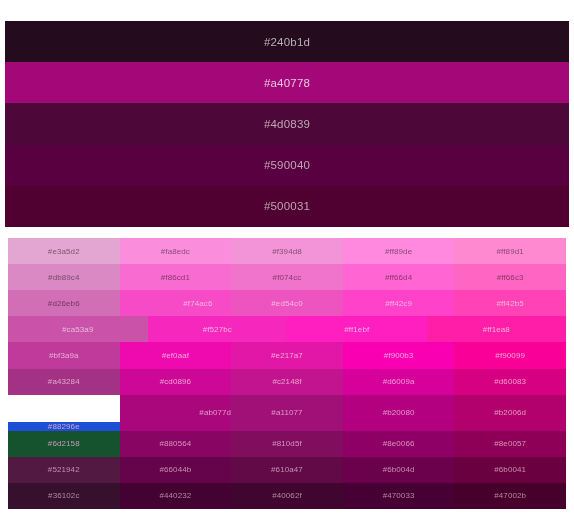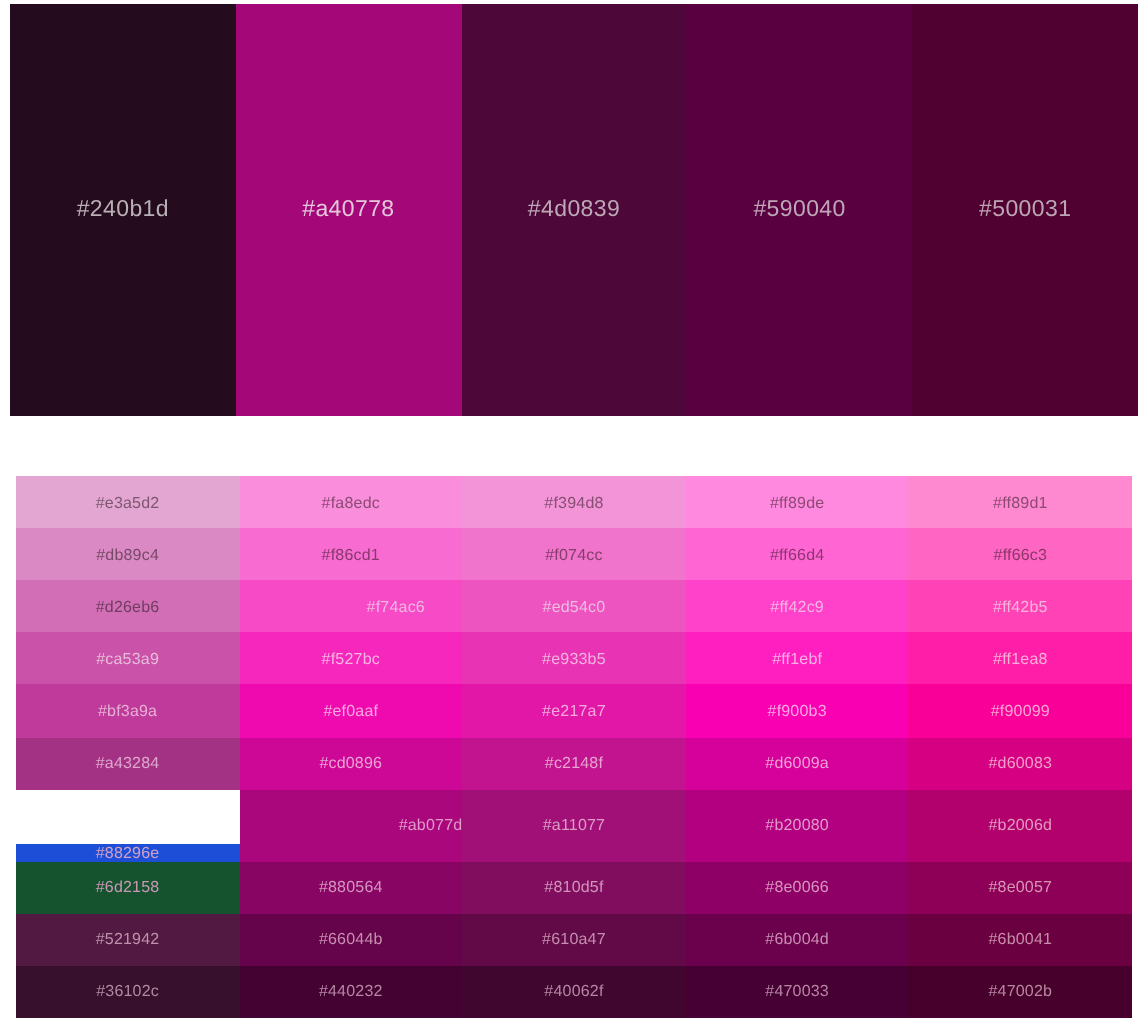--- a/index.html
+++ b/index.html
@@ -18,24 +18,25 @@
     position: relative;
     width: 574px;
     height: 514px;
     background: #ffffff;
   }
 
   
   #banner {
     position: absolute;
     left: 5px;
-    top: 2px;
+    top: 21px;
     width: 564px;
     height: 206px;
     display: flex;
+    flex-direction: column;
   }
   .banner-swatch {
     flex: 1 1 0;
     position: relative;
     display: flex;
     align-items: center;
     justify-content: center;
   }
   .banner-label {
     font-size: 11.5px;
@@ -149,23 +150,20 @@
           <span class="grid-label" style="color: rgb(245, 181, 220);">#ff42b5</span>
         </div>
       </div>
       <div class="grid-row">
         <div class="grid-cell" style="background: rgb(202, 83, 169);">
           <span class="grid-label" style="color: rgb(231, 188, 217);">#ca53a9</span>
         </div>
         <div class="grid-cell" style="background: rgb(245, 39, 188);">
           <span class="grid-label" style="color: rgb(247, 180, 226);">#f527bc</span>
         </div>
-        <div class="grid-cell" style="background: rgb(233, 51, 181);">
-          <span class="grid-label" style="color: rgb(242, 178, 221);">#e933b5</span>
-        </div>
         <div class="grid-cell" style="background: rgb(255, 30, 191);">
           <span class="grid-label" style="color: rgb(251, 176, 228);">#ff1ebf</span>
         </div>
         <div class="grid-cell" style="background: rgb(255, 30, 168);">
           <span class="grid-label" style="color: rgb(251, 176, 216);">#ff1ea8</span>
         </div>
       </div>
       <div class="grid-row">
         <div class="grid-cell" style="background: rgb(191, 58, 154);">
           <span class="grid-label" style="color: rgb(230, 176, 213);">#bf3a9a</span>

